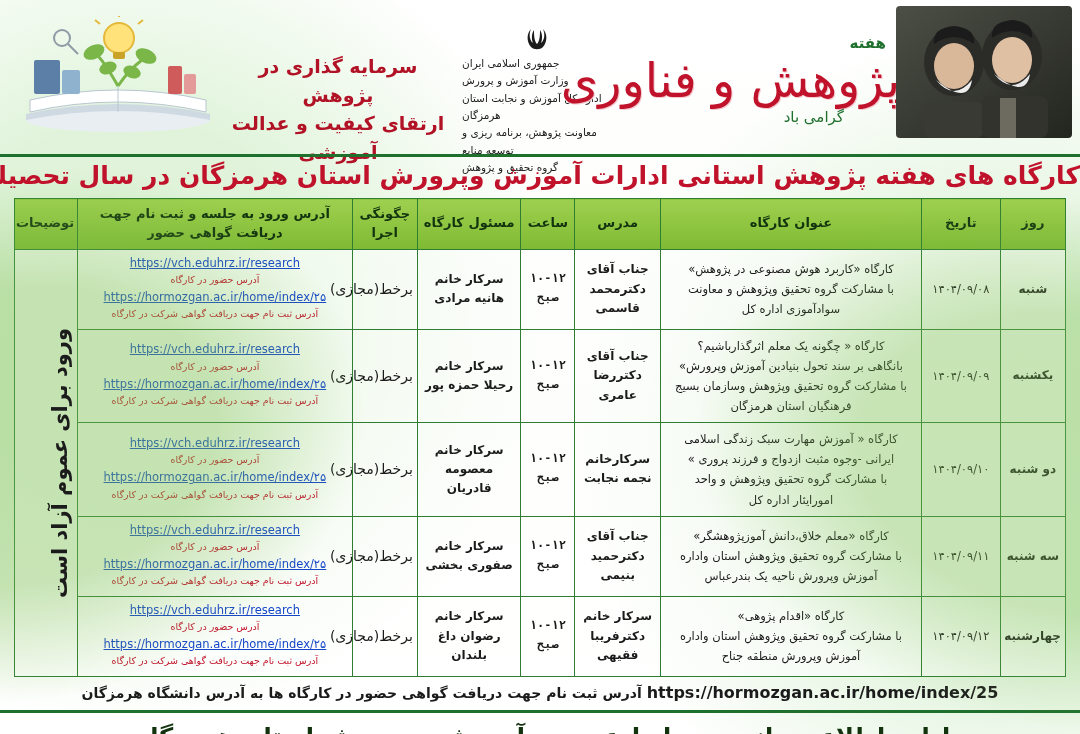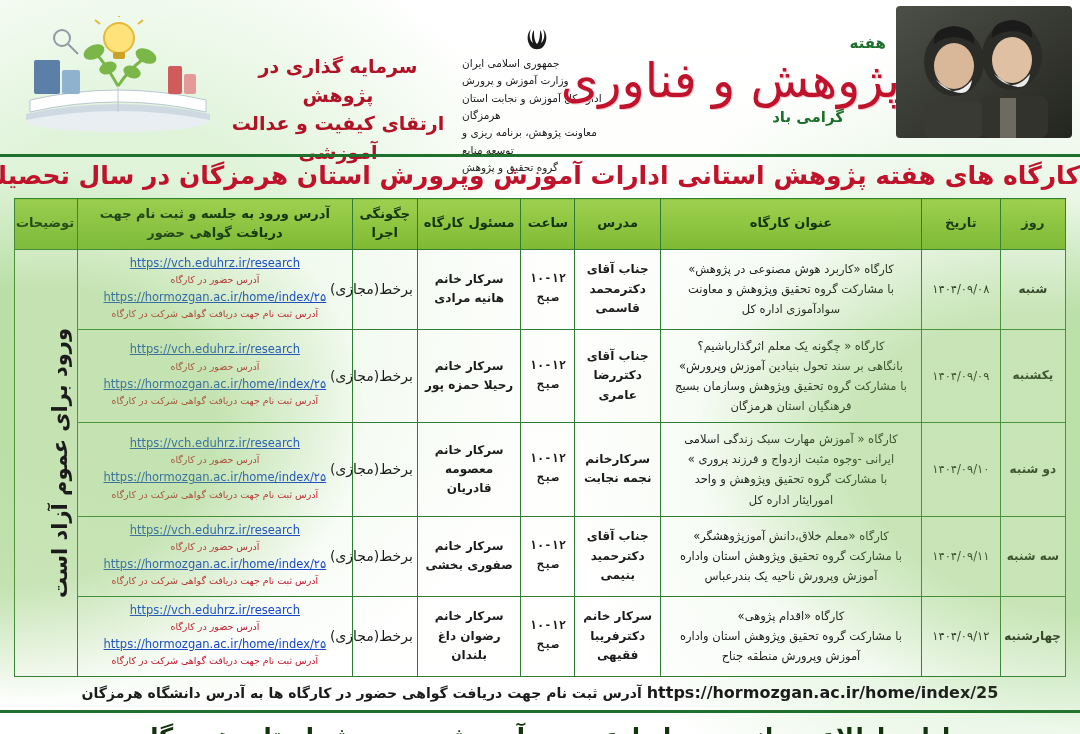--- a/index.html
+++ b/index.html
@@ -96,21 +96,21 @@
     right: 18px; top: 6px;
     font-size: 15px;
     color: #1f6f2d;
     font-weight: bold;
   }
   .week-title .small-bot {
     position: absolute;
     right: 60px; top: 80px;
     font-size: 15px;
     color: #1f6f2d;
-    font-weight: bold;
+    font-weight: normal;
   }
 
   .leaders {
     position: absolute;
     right: 8px; top: 6px;
     width: 176px; height: 132px;
     border-radius: 4px;
     overflow: hidden;
   }
 

